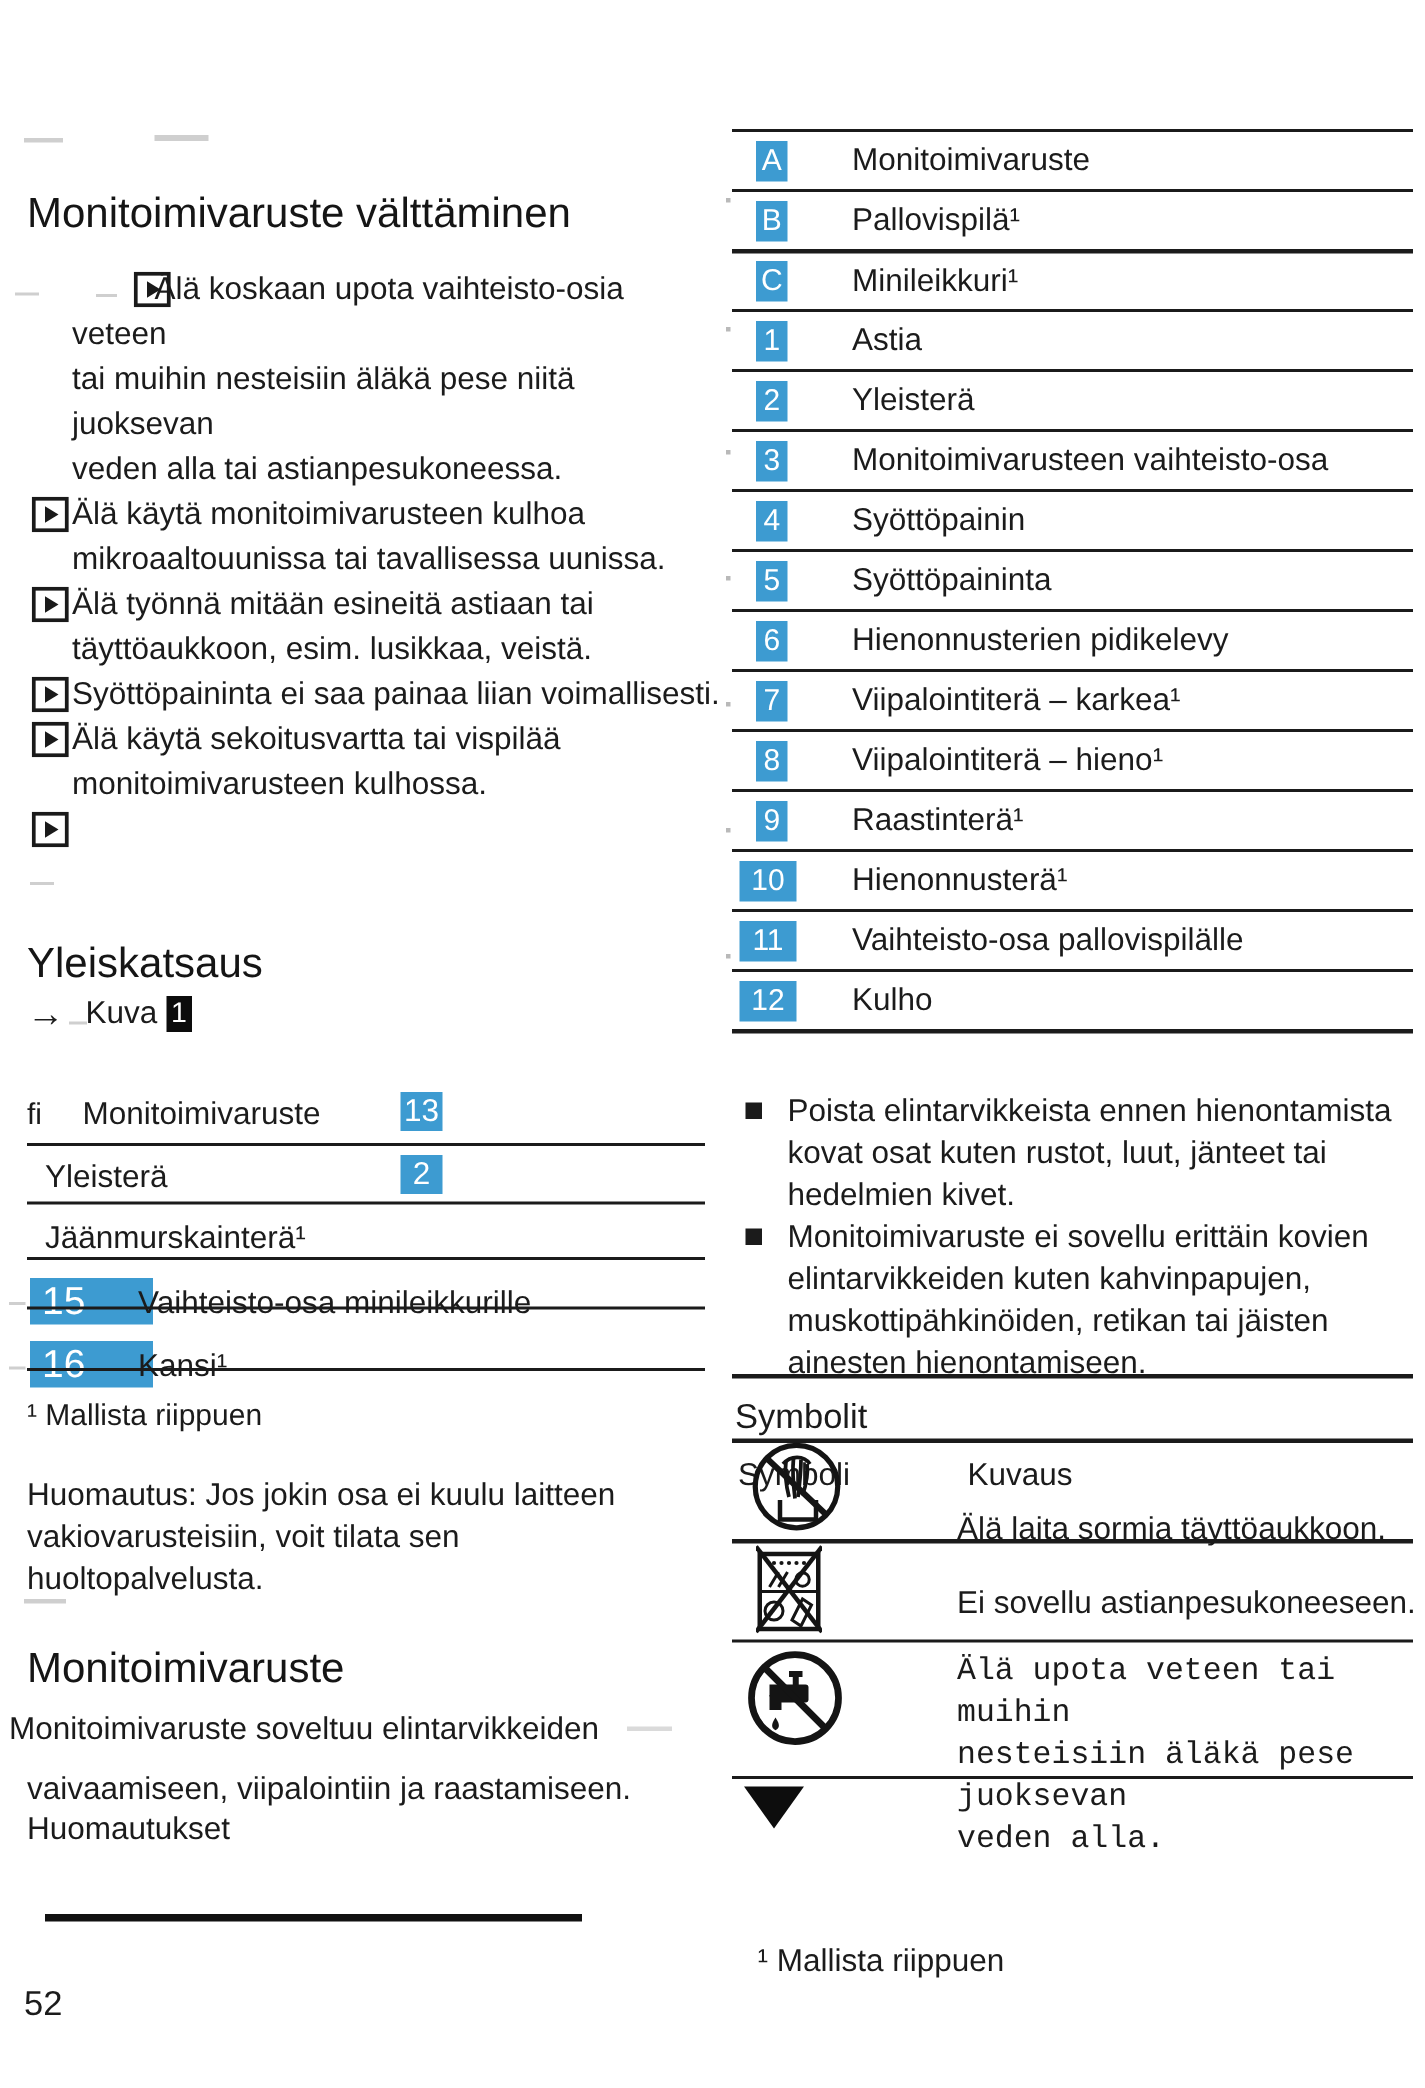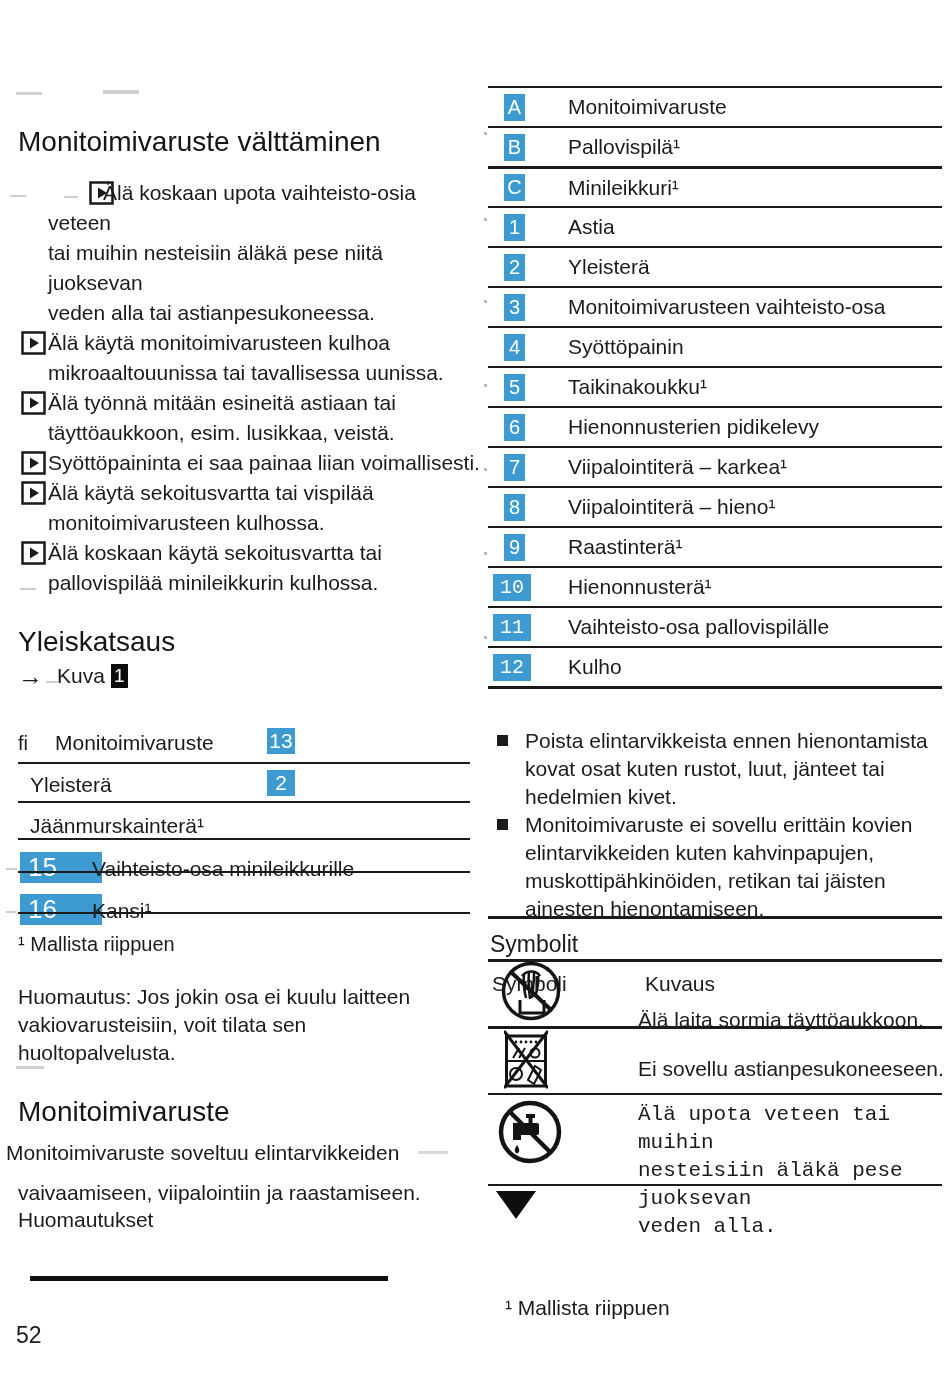--- a/index.html
+++ b/index.html
@@ -23,21 +23,21 @@
   .badge{background:#3d9bd1;color:#ffffff;text-align:center;display:flex;align-items:center;justify-content:center;}
   .badge.sm{width:28px;height:26px;font-size:21px;}
   .badge.lg{width:82px;height:31px;font-size:26px;justify-content:flex-start;padding-left:8px;box-sizing:border-box;}
   
   .parts{width:454px;}
   .parts-row{height:40px;border-top:2px solid #1b1b1b;display:flex;align-items:center;box-sizing:border-box;}
   .parts-end{border-top:3px solid #1b1b1b;height:0;}
   .key-cell{width:80px;display:flex;align-items:center;flex:0 0 80px;}
   .kb{background:#3d9bd1;color:#fff;font-size:20px;height:27px;display:flex;align-items:center;justify-content:center;}
   .kb.one{width:21px;margin-left:16px;}
-  .kb.two{width:38px;margin-left:5px;font-family:Liberation Mono, monospace;}
+  .kb.two{width:38px;margin-left:5px;}
   .part-name{font-size:21px;white-space:nowrap;}
   
   .nlist{width:456px;}
   .nli{position:relative;padding-left:37px;font-size:21px;line-height:28px;}
   .sq{position:absolute;left:9px;top:8px;width:11px;height:11px;background:#1b1b1b;}
   .sym-desc{font-size:21px;line-height:28px;}
   .fn{font-size:20px;}
   .figref{font-size:21px;display:flex;align-items:center;}
   .figbox{background:#0c0c0c;color:#fff;width:17px;height:24px;display:flex;align-items:center;
           justify-content:center;font-size:19px;margin-left:6px;}
@@ -119,22 +119,20 @@
       <span class="ml">Älä käytä sekoitusvartta tai vispilää
 monitoimivarusteen kulhossa.</span>
     </div>
     <div class="wli">
       <span class="bicon">
         <svg width="25" height="24" viewBox="0 0 25 24">
             <rect x="1.5" y="1.5" width="22" height="21" fill="none" stroke="#1a1a1a" stroke-width="2.5"></rect>
             <path d="M9 6.5 L18 12 L9 17.5 Z" fill="#1a1a1a"></path>
           </svg>
       </span>
-      <span class="ml">Älä koskaan käytä sekoitusvartta tai
-pallovispilää minileikkurin kulhossa.</span>
     </div>
   </div>
 
   <div class="abs h1" style="left:18px;top:626px;">Yleiskatsaus</div>
 
   <div class="abs figref" style="left:18px;top:664px;">
     <span class="arrow">→</span>
     <span class="abs smudge" style="left:28px;top:17px;width:12px;height:2px;"></span>
     <span>Kuva</span>
     <span class="figbox">1</span>
@@ -216,21 +214,21 @@
     <div class="parts-row">
         <div class="key-cell">
           <span class="kb one">4</span>
         </div>
         <span class="part-name">Syöttöpainin</span>
       </div>
     <div class="parts-row">
         <div class="key-cell">
           <span class="kb one">5</span>
         </div>
-        <span class="part-name">Taikinakoukku¹</span>
+        <span class="part-name">Syöttöpaininta</span>
       </div>
     <div class="parts-row">
         <div class="key-cell">
           <span class="kb one">6</span>
         </div>
         <span class="part-name">Hienonnusterien pidikelevy</span>
       </div>
     <div class="parts-row">
         <div class="key-cell">
           <span class="kb one">7</span>

